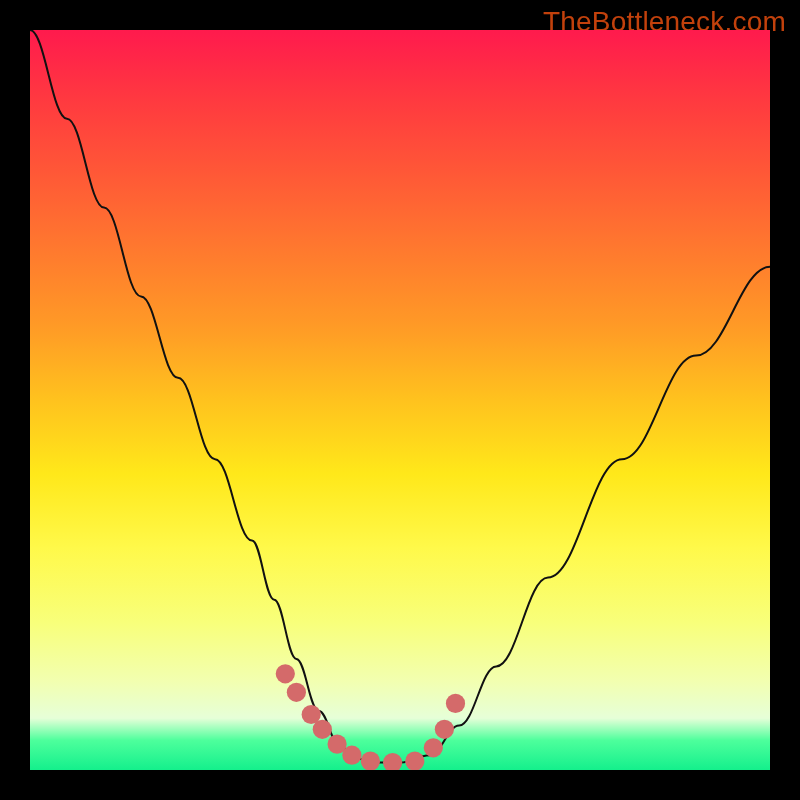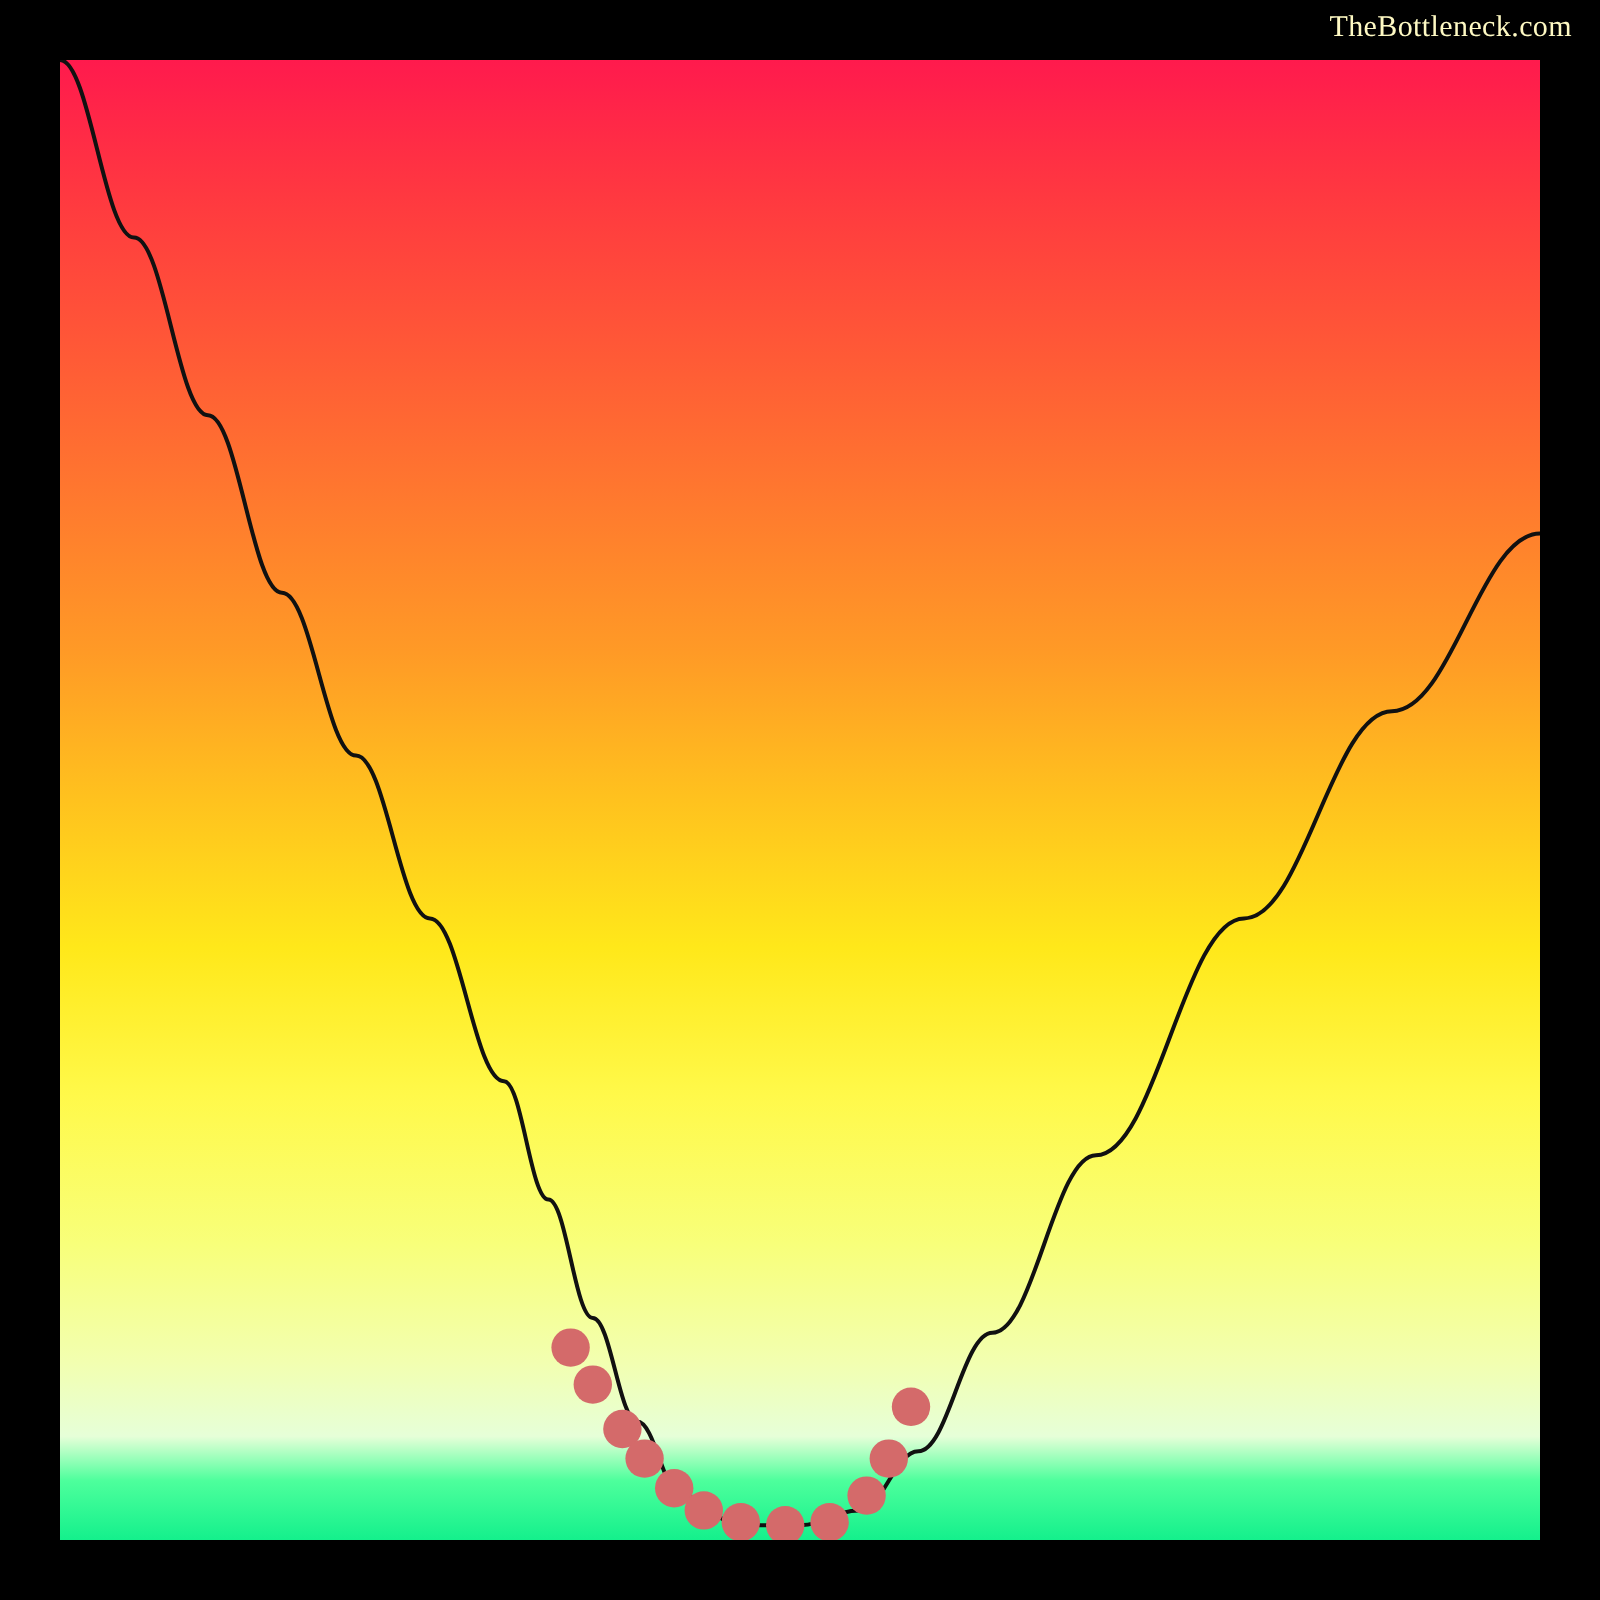--- a/index.html
+++ b/index.html
@@ -35,25 +35,24 @@
       #f2ffb0 88%,
       #e6ffd8 93%,
       #4dff9c 96%,
       #14f08c 100%
     );
   }
   .watermark {
     position: absolute;
     top: 6px;
     right: 14px;
-    color: #fef9c3;
-    font-size: 15px;
+    color: #c2410c;
+    font-size: 28px;
     font-weight: 500;
     letter-spacing: 0.2px;
-    font-family: Liberation Serif, serif;
   }
   svg.curve {
     position: absolute;
     inset: 0;
     width: 100%;
     height: 100%;
   }
   .curve-path {
     fill: none;
     stroke: #111;

